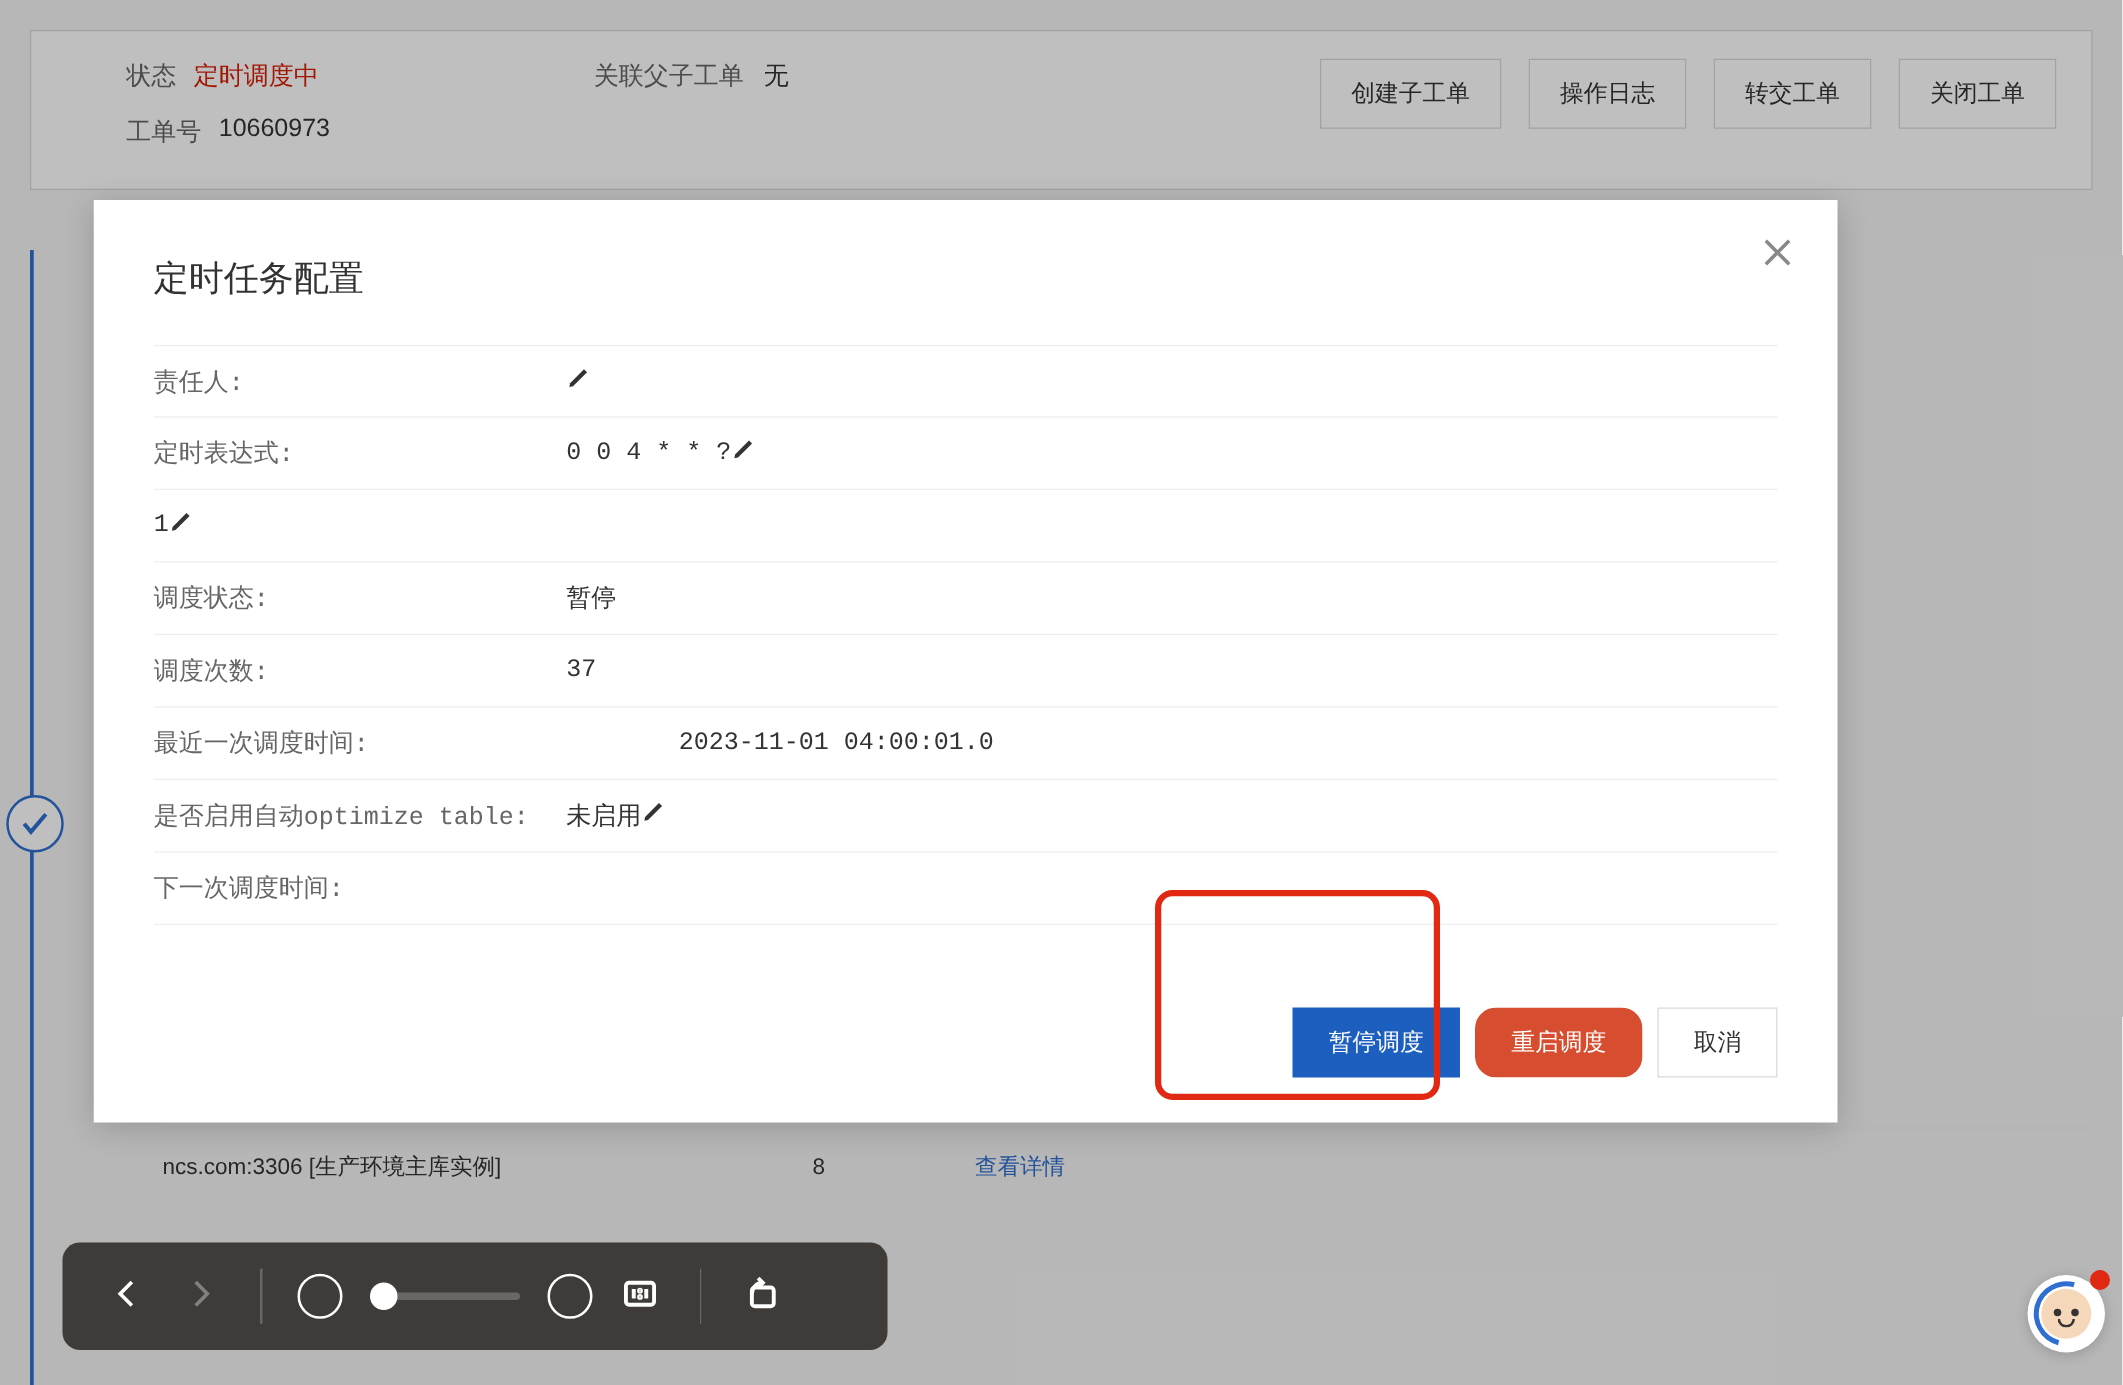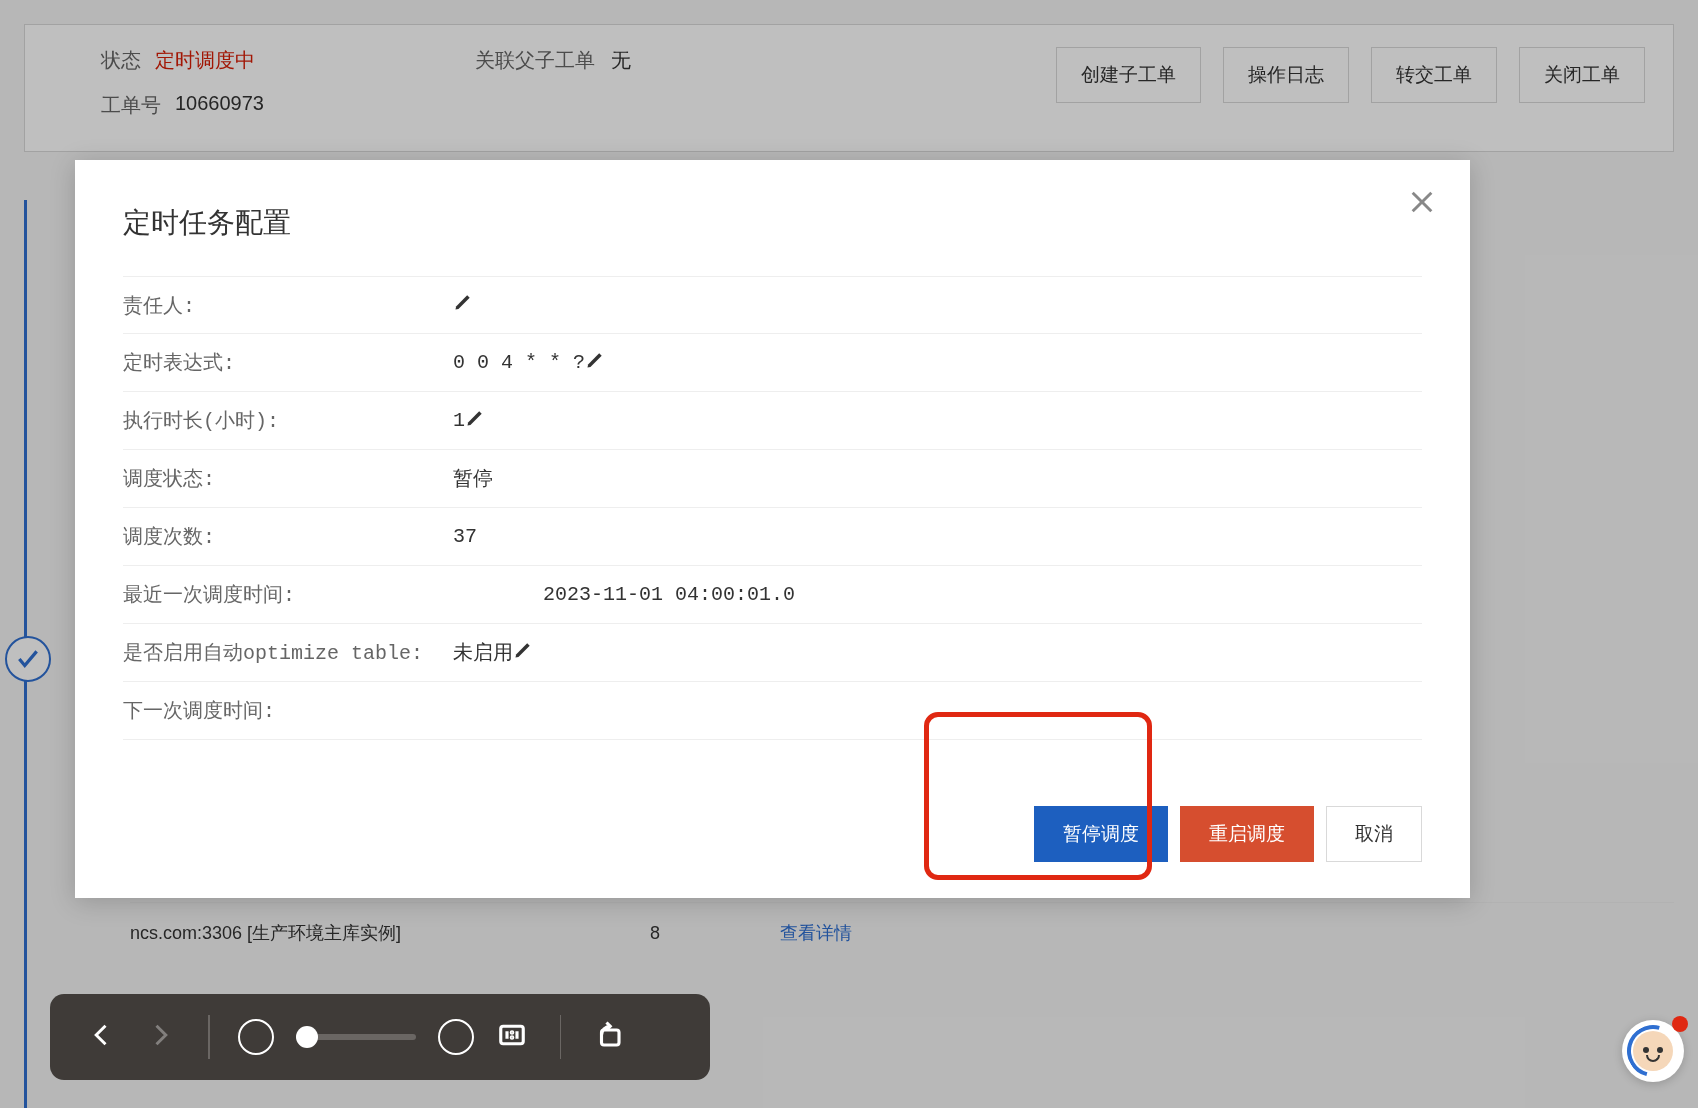--- a/index.html
+++ b/index.html
@@ -84,21 +84,21 @@
     .form-row .fval { font-size:20px; color:#333; display:flex; align-items:center; gap:0;}
     .form-row .fval.center { margin-left:90px;}
     .edit-icon { cursor:pointer; display:inline-flex;}
     .edit-icon svg { width:20px; height:20px; fill:#333; }
 
     .modal-footer {
       position:absolute; right:48px; bottom:36px; display:flex; gap:12px; align-items:flex-end;
     }
     .btn { padding:14px 28px; font-size:19px; cursor:pointer; border:1px solid transparent;}
     .btn-primary { background:#1d5fbf; color:#fff; }
-    .btn-danger { background:#d64e2f; color:#fff;}
+    .btn-danger { background:#d64e2f; color:#fff;border-radius:17px;}
     .btn-default { background:#fff; color:#333; border:1px solid #d9d9d9;}
     .highlight-box {
       position:absolute; border:5px solid #e02812; border-radius:14px;
       width:228px; height:168px; right:318px; bottom:18px; pointer-events:none;
     }
 
     
     .viewer-bar {
       position:absolute; left:50px; bottom:28px; width:660px; height:86px;
       background:#3f3b38; border-radius:14px; z-index:20;
@@ -217,21 +217,20 @@
         <span>0 0 4 * * ?</span>
         <span class="edit-icon">
           <span><svg viewBox="0 0 24 24">
                 <path d="M3 21l3.5-.7L20 7l-3-3L3.7 17.5 3 21z"></path>
               </svg></span>
         </span>
       </span>
     </div>
 
     <div class="form-row">
-      <span class="flabel">执行时长(小时):</span>
       <span class="fval">
         <span>1</span>
         <span class="edit-icon">
           <span><svg viewBox="0 0 24 24">
                 <path d="M3 21l3.5-.7L20 7l-3-3L3.7 17.5 3 21z"></path>
               </svg></span>
         </span>
       </span>
     </div>
 

